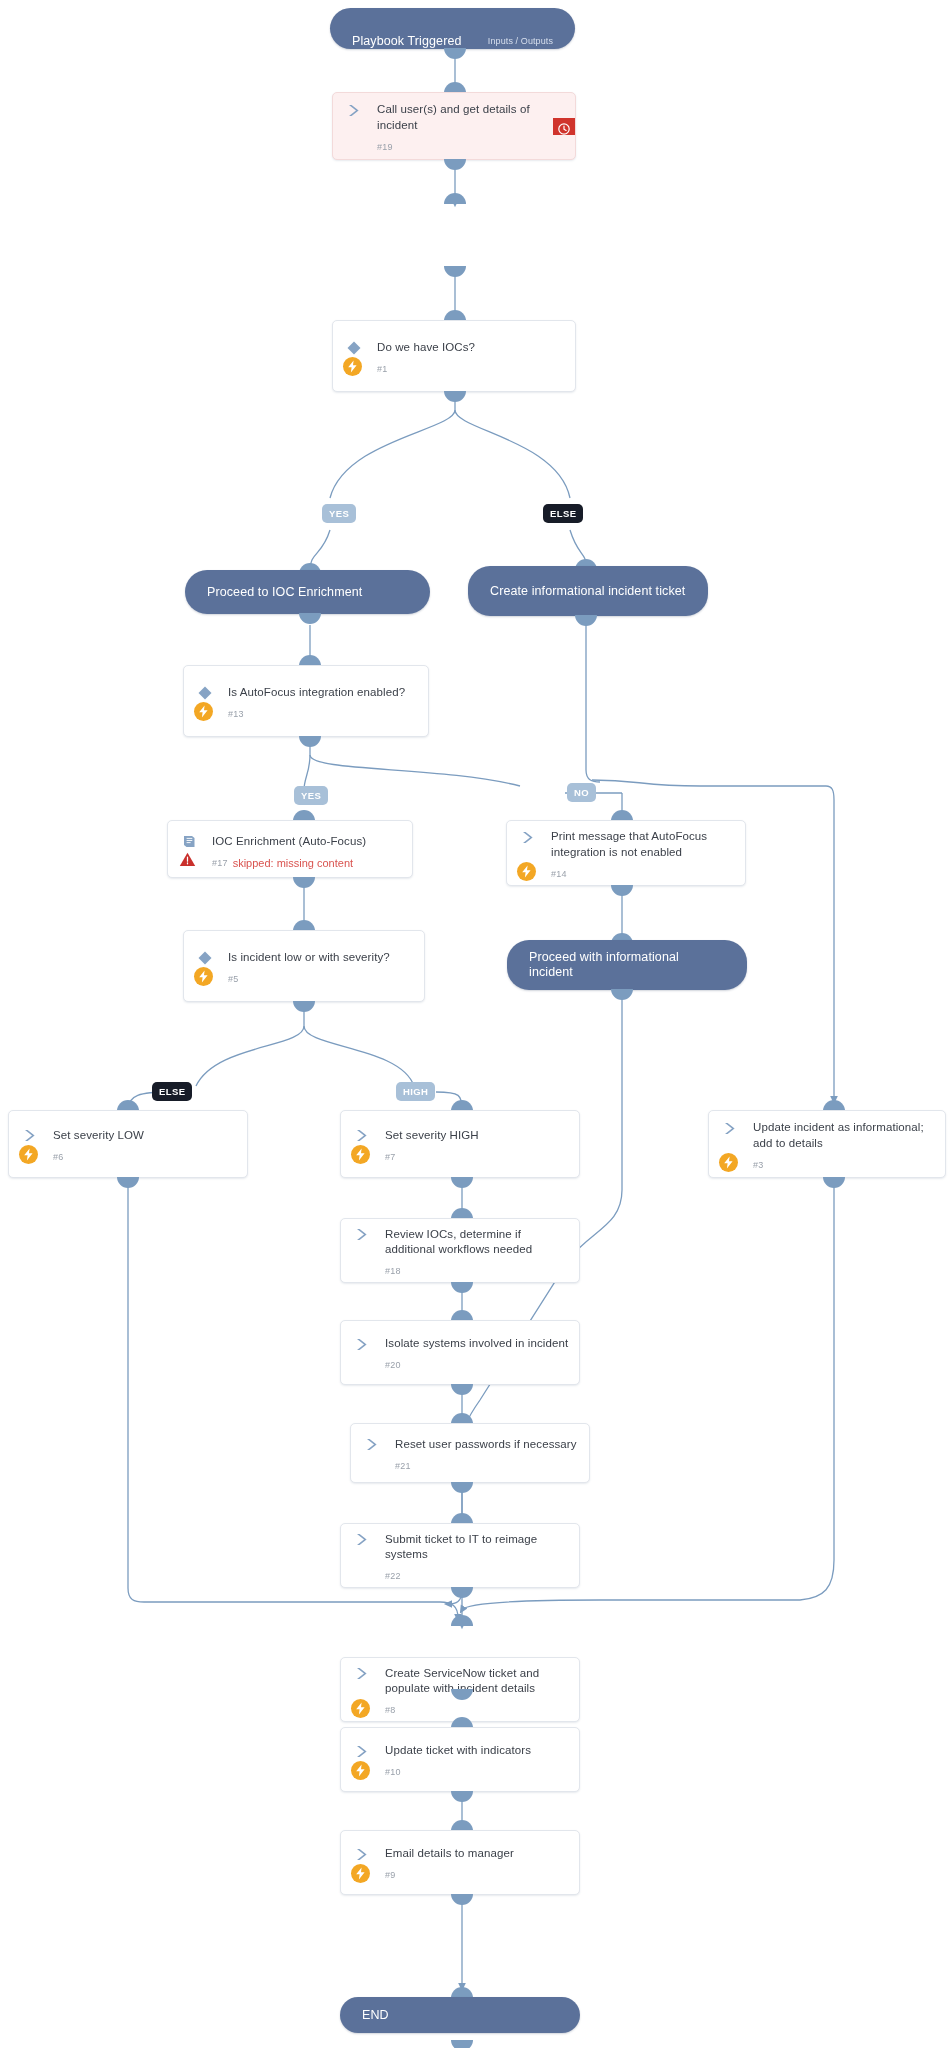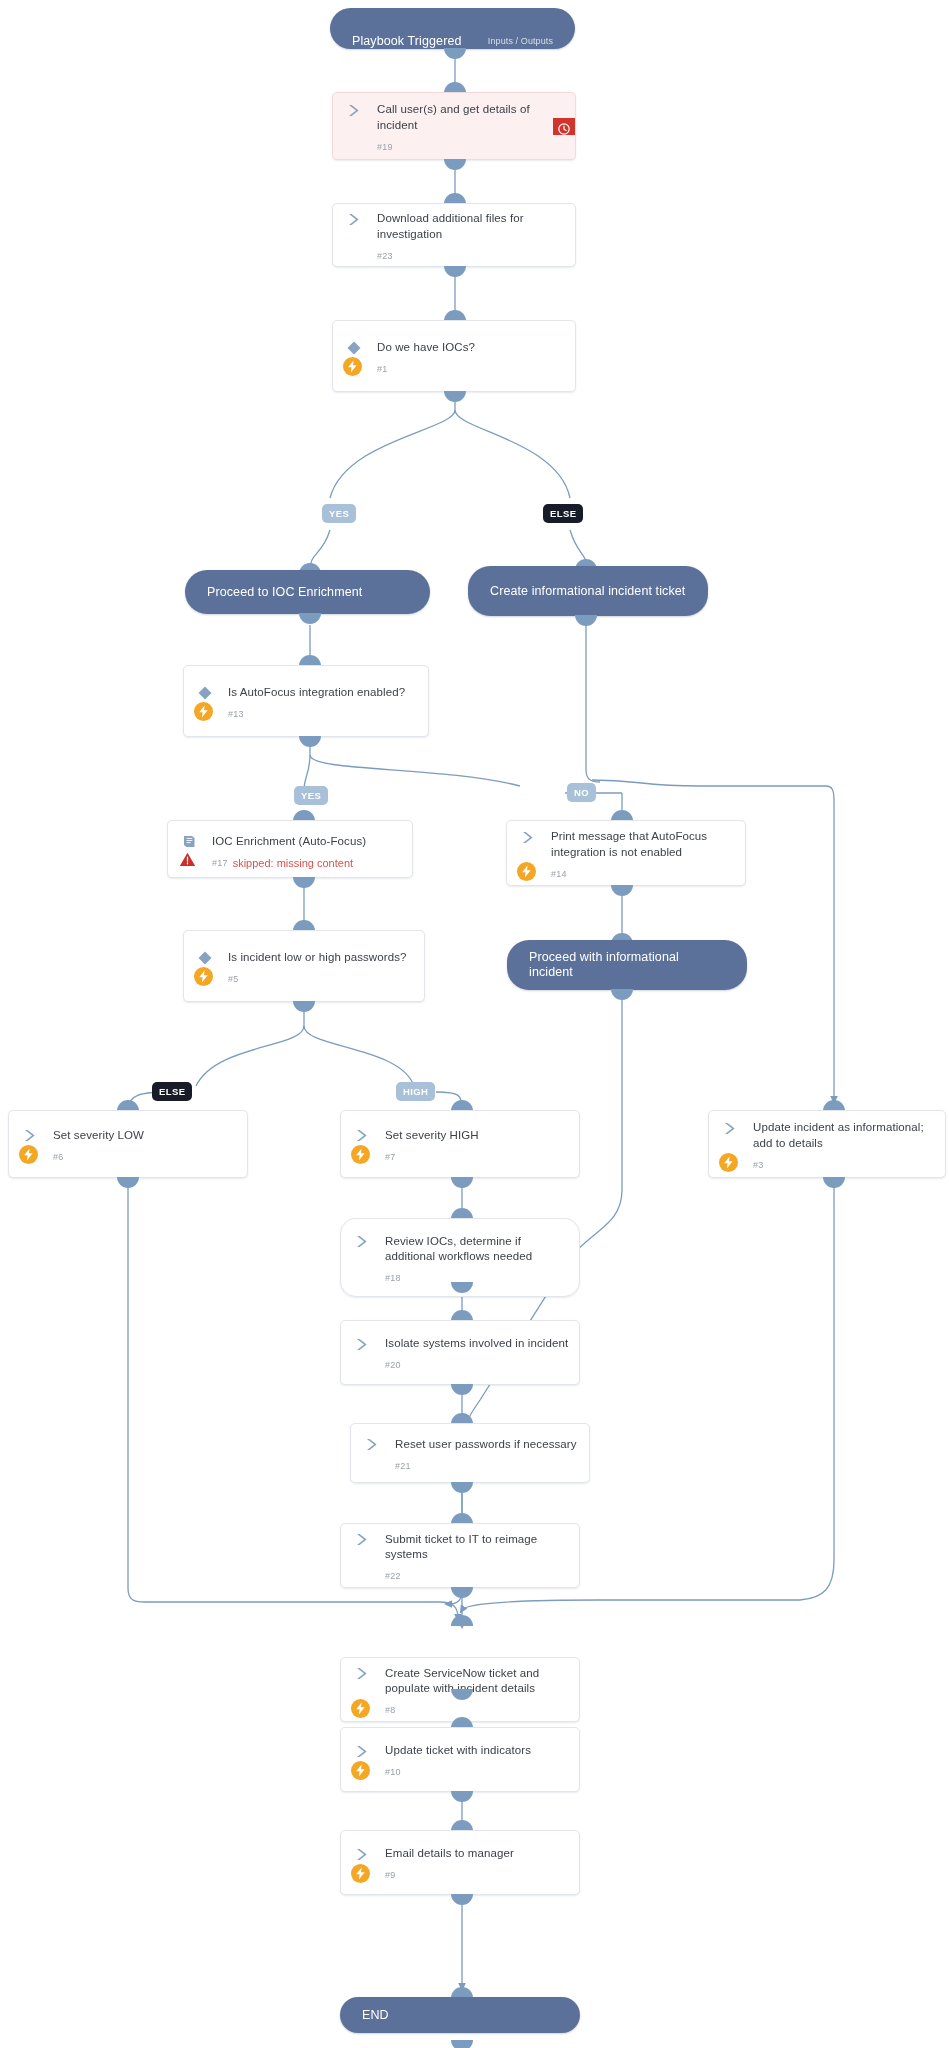--- a/index.html
+++ b/index.html
@@ -255,33 +255,20 @@
     <div class="err-stripe">
       <svg width="12" height="12" viewBox="0 0 12 12">
         <circle cx="6" cy="6" r="5.2" fill="none" stroke="#ffffff" stroke-width="1.2"></circle>
         <path d="M6,3.2 L6,6.2 L8.1,7.4" fill="none" stroke="#ffffff" stroke-width="1.2" stroke-linecap="round"></path>
       </svg>
     </div>
   </div>
   <div class="port bottom" style="left:444px; top:159px;"></div>
 
   <div class="port top" style="left:444px; top:193px;"></div>
-  <div class="node card" style="left:332px; top:203px; width:244px; height:64px;">
-    <div class="card-body">
-      <span class="type-ico">
-        <svg width="15" height="13" viewBox="0 0 15 13">
-            <path d="M2,1 L9,6.5 L2,12 L4.6,12 L11.6,6.5 L4.6,1 Z" fill="#86a3c4"></path>
-          </svg>
-      </span>
-      <div class="card-title">Download additional files for investigation</div>
-      <div class="card-meta">
-        <span class="num">#23</span>
-      </div>
-    </div>
-  </div>
   <div class="port bottom" style="left:444px; top:266px;"></div>
 
   <div class="port top" style="left:444px; top:310px;"></div>
   <div class="node card" style="left:332px; top:320px; width:244px; height:72px;">
     <div class="card-body">
       <span class="type-ico">
         <svg width="16" height="16" viewBox="0 0 16 16">
             <path d="M8,1.5 L14.5,8 L8,14.5 L1.5,8 Z" fill="#86a3c4"></path>
           </svg>
       </span>
@@ -383,21 +370,21 @@
   <div class="port bottom" style="left:611px; top:885px;"></div>
 
   <div class="port top" style="left:293px; top:920px;"></div>
   <div class="node card" style="left:183px; top:930px; width:242px; height:72px;">
     <div class="card-body">
       <span class="type-ico">
         <svg width="16" height="16" viewBox="0 0 16 16">
             <path d="M8,1.5 L14.5,8 L8,14.5 L1.5,8 Z" fill="#86a3c4"></path>
           </svg>
       </span>
-      <div class="card-title">Is incident low or high passwords?</div>
+      <div class="card-title">Is incident low or with severity?</div>
       <div class="card-meta">
         <span class="num">#5</span>
       </div>
       <span class="bolt">
         <svg width="11" height="13" viewBox="0 0 11 13">
             <path d="M6.6,0.4 L1.2,7.3 L4.6,7.3 L3.9,12.6 L9.6,5.3 L6,5.3 Z" fill="#ffffff"></path>
           </svg>
       </span>
     </div>
   </div>
@@ -469,21 +456,21 @@
       <span class="bolt">
         <svg width="11" height="13" viewBox="0 0 11 13">
             <path d="M6.6,0.4 L1.2,7.3 L4.6,7.3 L3.9,12.6 L9.6,5.3 L6,5.3 Z" fill="#ffffff"></path>
           </svg>
       </span>
     </div>
   </div>
   <div class="port bottom" style="left:823px; top:1177px;"></div>
 
   <div class="port top" style="left:451px; top:1208px;"></div>
-  <div class="node card" style="left:340px; top:1218px; width:240px; height:79px;border-radius:16px;">
+  <div class="node card" style="left:340px; top:1218px; width:240px; height:65px;">
     <div class="card-body">
       <span class="type-ico">
         <svg width="15" height="13" viewBox="0 0 15 13">
             <path d="M2,1 L9,6.5 L2,12 L4.6,12 L11.6,6.5 L4.6,1 Z" fill="#86a3c4"></path>
           </svg>
       </span>
       <div class="card-title">Review IOCs, determine if additional workflows needed</div>
       <div class="card-meta">
         <span class="num">#18</span>
       </div>

